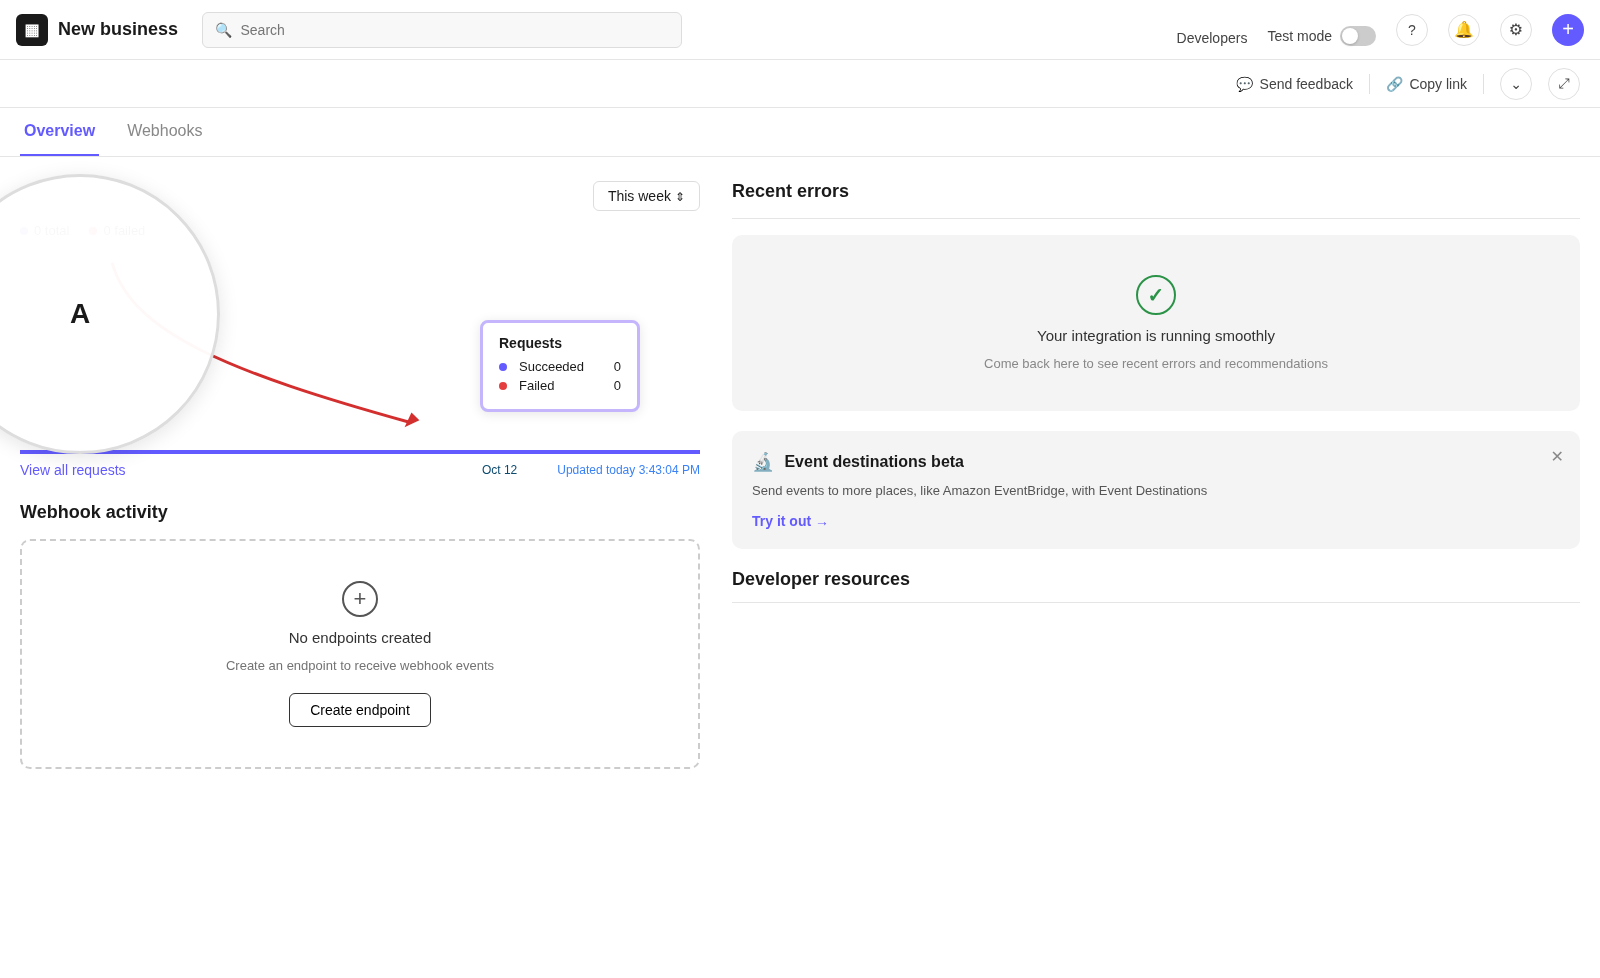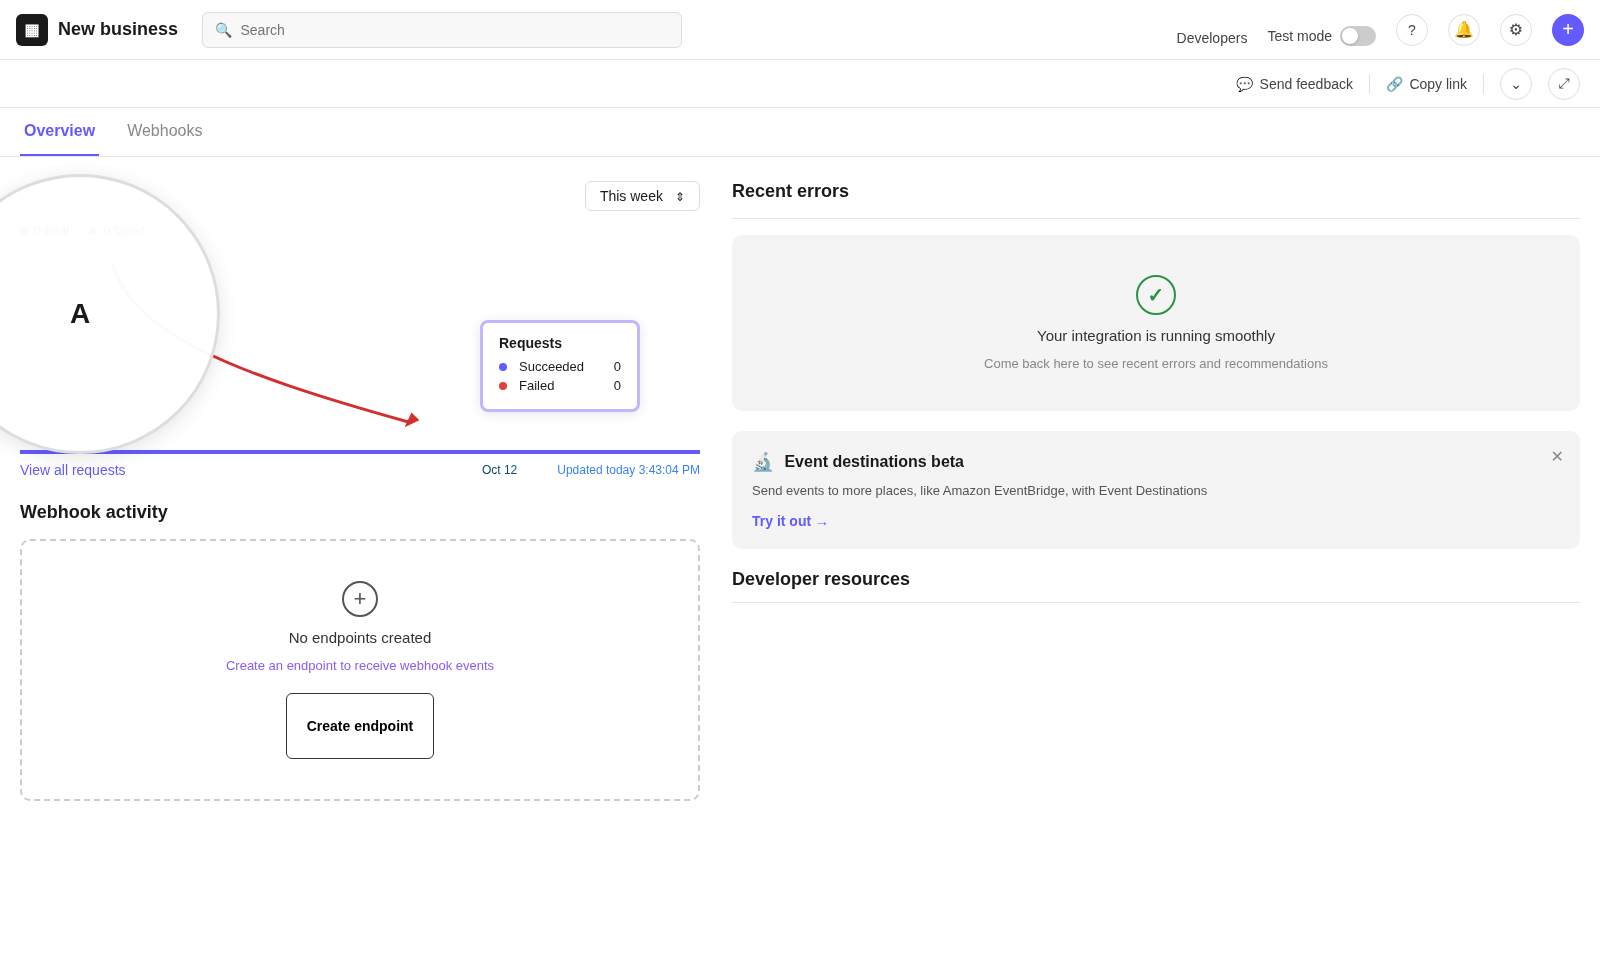--- a/index.html
+++ b/index.html
@@ -38,21 +38,21 @@
     .main-tab { padding: 14px 4px; margin-right: 24px; font-size: 16px; cursor: pointer; color: #888; border-bottom: 2px solid transparent; }
     .main-tab.active { color: #635bff; border-bottom: 2px solid #635bff; font-weight: 600; }
 
     
     .content { display: flex; padding: 24px 20px; gap: 32px; background: #fff; }
     .left-panel { flex: 0 0 680px; min-width: 0; }
     .right-panel { flex: 1; min-width: 0; }
 
     
     .chart-header { display: flex; align-items: center; justify-content: flex-end; margin-bottom: 12px; }
-    .week-selector { display: flex; align-items: flex-end; gap: 12px; border: 1px solid #ddd; border-radius: 6px; padding: 6px 14px; cursor: pointer; font-size: 14px; background: #fff; }
+    .week-selector { display: flex; align-items: flex-end; gap: 4px; border: 1px solid #ddd; border-radius: 6px; padding: 6px 14px; cursor: pointer; font-size: 14px; background: #fff; }
     .chart-container { position: relative; height: 200px; border-bottom: 2px solid #635bff; margin-bottom: 8px; }
     .chart-legend { display: flex; gap: 20px; margin-bottom: 16px; }
     .legend-item { display: flex; align-items: center; gap: 6px; font-size: 13px; }
     .legend-dot { width: 8px; height: 8px; border-radius: 50%; }
     .view-all-link { font-size: 14px; color: #635bff; cursor: pointer; font-weight: 500; }
 
     
     .tooltip-box {
       position: absolute; background: #fff; border: 3px solid #c4b5fd; border-radius: 8px;
       padding: 12px 16px; box-shadow: 0 2px 12px rgba(0,0,0,0.1);
@@ -69,24 +69,24 @@
 
     
     .section-title { font-size: 18px; font-weight: 700; margin-bottom: 16px; margin-top: 24px; }
     .dashed-box {
       border: 2px dashed #ccc; border-radius: 10px; padding: 40px 20px;
       display: flex; flex-direction: column; align-items: center; gap: 12px;
       background: #fff;
     }
     .plus-circle { width: 36px; height: 36px; border: 2px solid #555; border-radius: 50%; display: flex; align-items: center; justify-content: center; font-size: 22px; color: #555; }
     .dashed-text-main { font-size: 15px; color: #333; }
-    .dashed-text-sub { font-size: 13px; color: #8b5cf6; }
+    .dashed-text-sub { font-size: 13px; color: #737373; }
     .create-endpoint-btn {
-      margin-top: 8px; padding: 24px 20px; border: 1.5px solid #333; border-radius: 6px;
-      background: #fff; font-size: 14px; cursor: pointer; font-weight: 700;
+      margin-top: 8px; padding: 8px 20px; border: 1.5px solid #333; border-radius: 6px;
+      background: #fff; font-size: 14px; cursor: pointer; font-weight: 400;
     }
 
     
     .recent-errors-title { font-size: 18px; font-weight: 700; margin-bottom: 16px; }
     .errors-divider { height: 1px; background: #e5e5e5; margin-bottom: 16px; }
     .success-box {
       background: #f4f4f4; border-radius: 10px; padding: 40px 20px;
       display: flex; flex-direction: column; align-items: center; gap: 12px;
       margin-bottom: 20px;
     }

